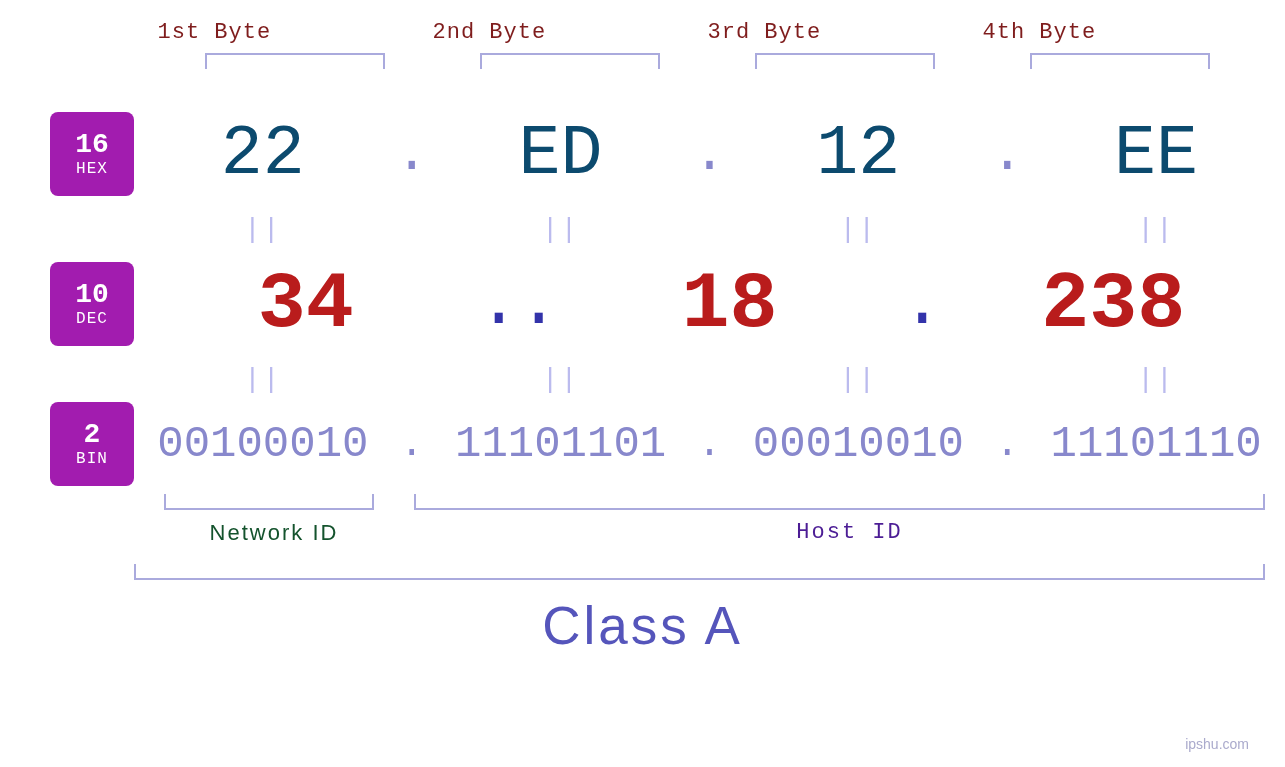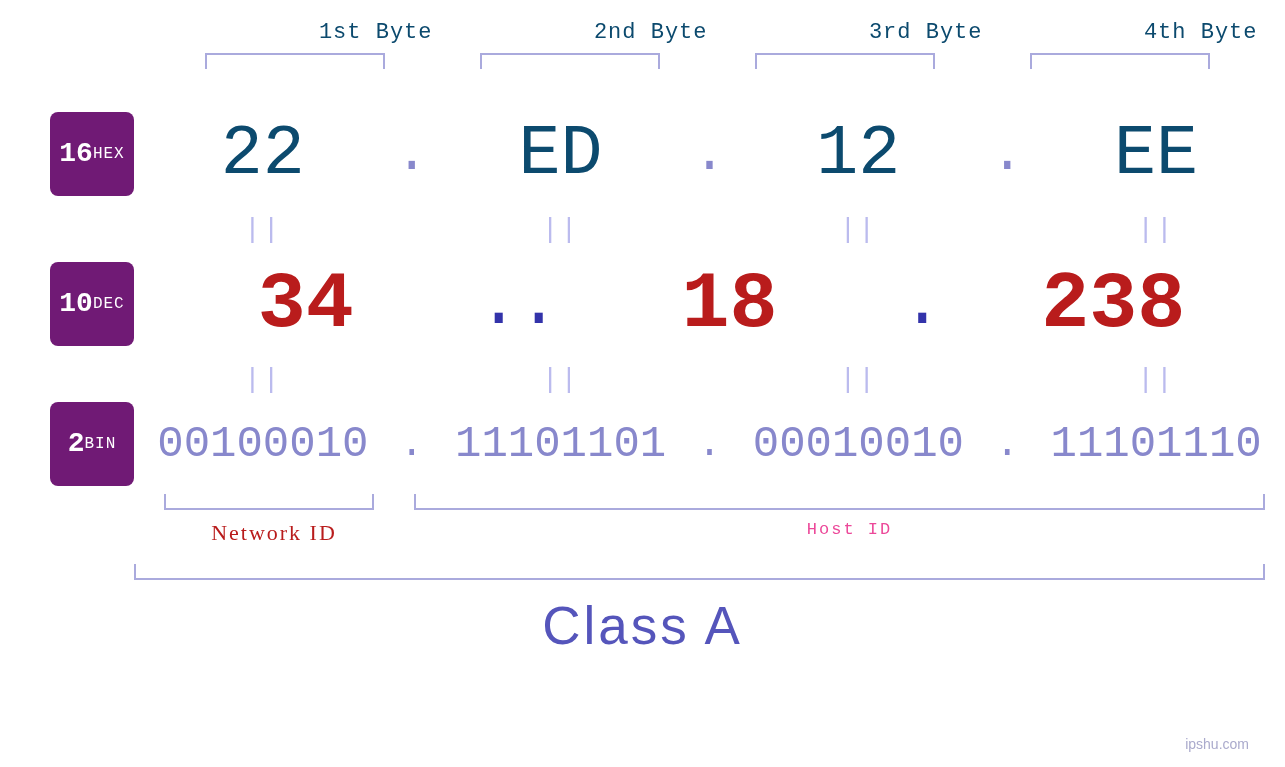--- a/index.html
+++ b/index.html
@@ -25,22 +25,22 @@
     
     .byte-headers {
       display: flex;
       width: 1100px;
       margin-left: 130px;
       margin-bottom: 8px;
     }
 
     .byte-header {
       flex: 1;
-      text-align: right;
-      color: #0c4a6e;
+      text-align: left;
+      color: #7f1d1d;
       font-size: 22px;
       letter-spacing: 1px;
     }
 
     
     .top-brackets {
       display: flex;
       width: 1100px;
       margin-left: 130px;
       margin-bottom: 30px;
@@ -68,24 +68,24 @@
     }
 
     .data-row.binary-row {
       height: 90px;
     }
 
     
     .badge {
       width: 84px;
       height: 84px;
-      background: #701a75;
+      background: #a21caf;
       border-radius: 8px;
       display: flex;
-      flex-direction: row;
+      flex-direction: column;
       align-items: center;
       justify-content: center;
       margin-left: 50px;
       flex-shrink: 0;
     }
 
     .badge-number {
       color: white;
       font-size: 28px;
       font-weight: bold;
@@ -348,22 +348,22 @@
     <div style="display:flex; margin-left:134px; width:calc(1285px - 134px); margin-top:0px;">
 
       <div style="width:210px; height:16px; border:2px solid #aaaadd; border-top:none; margin-left:30px;"></div>
 
       <div style="width:40px;"></div>
 
       <div style="flex:1; height:16px; border:2px solid #aaaadd; border-top:none; margin-right:20px;"></div>
     </div>
 
     <div style="display:flex; margin-left:134px; width:calc(1285px - 134px); margin-top:10px;">
-      <div style="width:280px; text-align:center; color:#b91c1c; font-size:22px; letter-spacing:2px; font-family:Liberation Serif, serif;">Network ID</div>
-      <div style="flex:1; text-align:center; color:#ec4899; font-size:17px; letter-spacing:2px; font-family:'Courier New',monospace;">Host ID</div>
+      <div style="width:280px; text-align:center; color:#14532d; font-size:22px; letter-spacing:2px; font-family:Liberation Sans, sans-serif;">Network ID</div>
+      <div style="flex:1; text-align:center; color:#4c1d95; font-size:22px; letter-spacing:2px; font-family:'Courier New',monospace;">Host ID</div>
     </div>
 
     <div style="margin:18px 20px 0 134px; height:16px; border:2px solid #aaaadd; border-top:none;"></div>
 
     <div style="text-align:center; color:#5555bb; font-size:53px; letter-spacing:3px; margin-top:15px; font-family:Liberation Sans, sans-serif;">Class A</div>
   </div>
 
   <div class="watermark">ipshu.com</div>
 
 </div>

